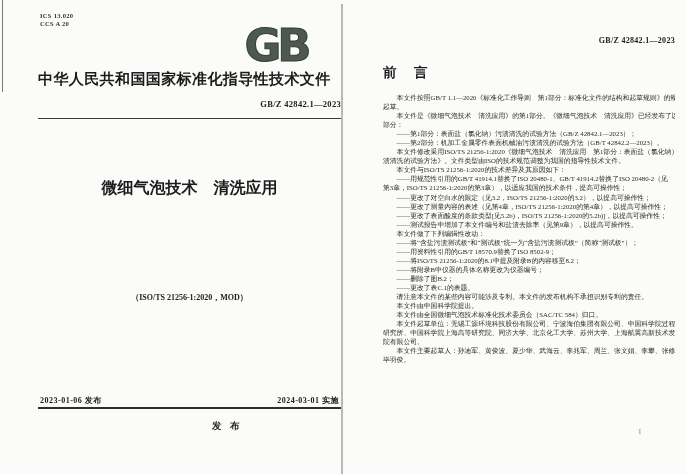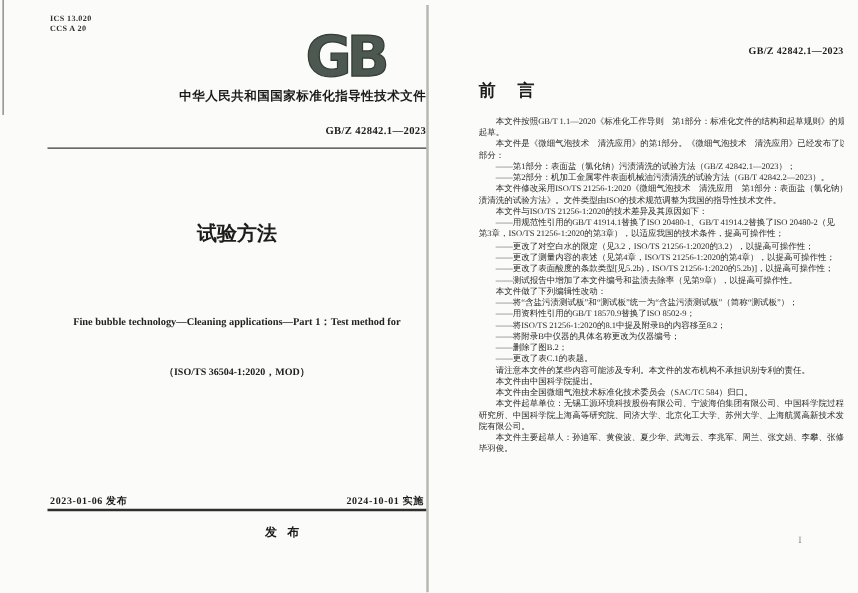--- a/index.html
+++ b/index.html
@@ -8,21 +8,21 @@
     background:#fbfbf9;color:#1c1c1c;
     font-family:"Liberation Serif","DejaVu Serif",serif;
   }
   .abs{position:absolute;}
   
   .edge-line{left:2px;top:0;width:1px;height:92px;background:#7a7a76;}
   .page-sep{left:341px;top:4px;width:2px;height:470px;background:#b9b9b3;}
   
   .ics-block{left:40px;top:12px;font-size:6.5px;font-weight:bold;line-height:8px;letter-spacing:.3px;color:#333;}
   .gb-logo{left:230px;top:20px;width:92px;height:48px;}
-  .doc-class{left:38px;top:70px;width:303px;text-align:right;font-size:10px;font-weight:bold;letter-spacing:.4px;white-space:nowrap;}
+  .doc-class{left:38px;top:70px;width:303px;text-align:left;font-size:15px;font-weight:bold;letter-spacing:.4px;white-space:nowrap;}
   .std-number{left:38px;top:99px;width:303px;text-align:right;font-size:8.5px;font-weight:bold;letter-spacing:.3px;}
   .rule1{left:38px;top:118px;width:303px;height:1px;background:#3a3a3a;}
   .title-cn{left:38px;top:176px;width:303px;text-align:center;font-size:16px;font-weight:bold;line-height:24.5px;white-space:nowrap;}
   .title-en{left:38px;top:251px;width:303px;text-align:center;font-size:8.3px;font-weight:bold;line-height:13px;color:#222;}
   .adoption{left:38px;top:292px;width:303px;text-align:center;font-size:8px;font-weight:bold;}
   .dates-row{left:38px;top:395px;width:303px;height:12px;font-size:8px;font-weight:bold;letter-spacing:.5px;}
   .date-issue{position:absolute;left:2px;top:0;}
   .date-impl{position:absolute;right:2px;top:0;}
   .rule2{left:38px;top:407px;width:303px;height:2px;background:#2e2e2e;}
   .issuer{left:110px;top:414px;font-size:10.5px;font-weight:bold;line-height:13px;letter-spacing:.5px;white-space:nowrap;}
@@ -52,32 +52,31 @@
       <svg width="92" height="48" viewBox="0 0 92 48">
         <text x="46" y="41" text-anchor="middle" font-family="DejaVu Sans, sans-serif" font-size="45" font-weight="bold" letter-spacing="-4" fill="#4c5850" stroke="#333d37" stroke-width="1">GB</text>
       </svg>
     </div>
 
     <div class="abs doc-class">中华人民共和国国家标准化指导性技术文件</div>
     <div class="abs std-number">GB/Z 42842.1—2023</div>
     <div class="abs rule1"></div>
 
     <div class="abs title-cn">
-      <div>试验方法</div>
+      <div>微细气泡技术　清洗应用</div>
     </div>
 
     <div class="abs title-en">
-      <div>Fine bubble technology—Cleaning applications—Part 1：Test method for</div>
     </div>
 
-    <div class="abs adoption">（ISO/TS 36504-1:2020，MOD）</div>
+    <div class="abs adoption">（ISO/TS 21256-1:2020，MOD）</div>
 
     <div class="abs dates-row">
       <span class="date-issue">2023-01-06 发布</span>
-      <span class="date-impl">2024-10-01 实施</span>
+      <span class="date-impl">2024-03-01 实施</span>
     </div>
     <div class="abs rule2"></div>
 
     <div class="abs issuer">
     </div>
     <div class="abs publish-label">发 布</div>
   </section>
 
   <section>
     <div class="abs hdr-number">GB/Z 42842.1—2023</div>

